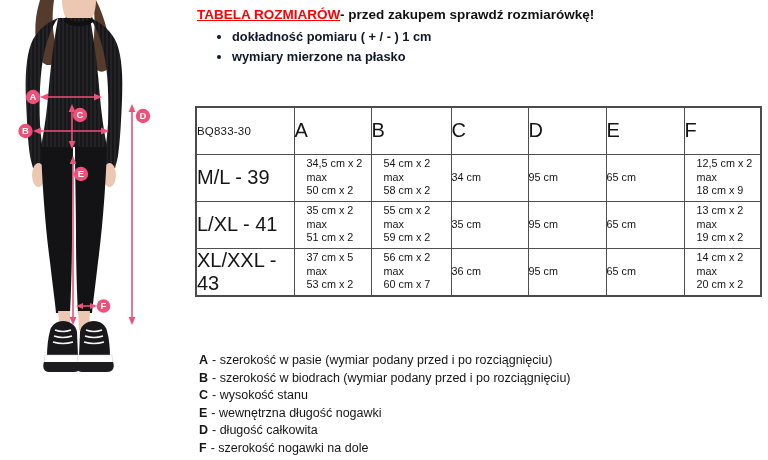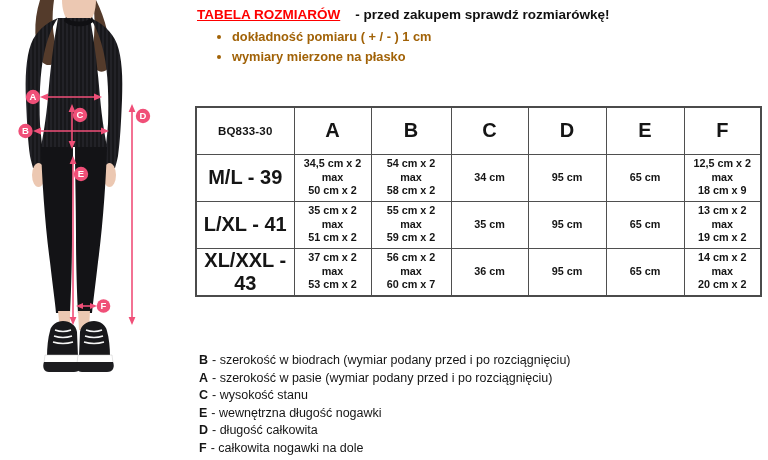--- a/index.html
+++ b/index.html
@@ -4,36 +4,36 @@
 <style>
   * { margin:0; padding:0; box-sizing:border-box; }
   html,body { width:768px; height:460px; background:#ffffff; overflow:hidden;
               font-family:"Liberation Sans", sans-serif; }
   .page { position:relative; width:768px; height:460px; background:#fff; }
 
   
   .title { position:absolute; left:197px; top:7px; font-size:13.5px; font-weight:bold;
            color:#111; white-space:nowrap; }
   .title .hl { color:#fe0000; text-decoration:underline; text-decoration-color:#fe0000;text-align:center; }
-  .title .rest { color:#111; margin-left:15px; }
+  .title .rest { color:#111; margin-left:0; }
   .bullets { position:absolute; left:232px; top:27px; list-style:disc; }
-  .bullets li { font-size:12.8px; font-weight:bold; color:#a16207; line-height:19.5px; }
+  .bullets li { font-size:12.8px; font-weight:bold; color:#0f172a; line-height:19.5px; }
 
   
   table.size-table { position:absolute; left:195px; top:106px; border-collapse:collapse;
                      table-layout:fixed; border:2px solid #4b4b4b; }
-  table.size-table td { border:1px solid #4f4f4f; text-align:center; vertical-align:middle;
-                        font-weight:bold; color:#151515; padding:0; }
+  table.size-table td { border:1px solid #4f4f4f; text-align:left; vertical-align:middle;
+                        font-weight:normal; color:#151515; padding:0; }
   tr.head-row { height:47px; }
   tr.data-row { height:47px; }
   td.code { font-size:11.5px; letter-spacing:0.2px; }
   td.col-letter { font-size:20px; color:#fe0000; }
   td.size-cell { font-size:20px; color:#0f0fff; }
   td.val { font-size:10.8px; line-height:13.5px; }
-  td.val div { line-height:13.5px; }
+  td.val div { line-height:13.5px;padding-left:12px; }
 
   
   .legend { position:absolute; left:199px; top:352px; }
   .legend-line { font-size:12.5px; line-height:17.6px; color:#151515; white-space:nowrap; }
   .legend-line b { font-weight:bold; margin-right:4px; }
 
   
   .figure-wrap { position:absolute; left:0; top:0; width:190px; height:390px; }
   .ann-letter { font-size:9.5px; font-weight:bold; fill:#ffffff;
                 font-family:"Liberation Sans", sans-serif; text-anchor:middle; }
@@ -205,21 +205,21 @@
       <td class="val">65 cm</td>
       <td class="val">
         <div>13 cm x 2</div>
         <div>max</div>
         <div>19 cm x 2</div>
       </td>
     </tr>
     <tr class="data-row">
       <td class="size-cell">XL/XXL - 43</td>
       <td class="val">
-        <div>37 cm x 2</div>
+        <div>37 cm x 5</div>
         <div>max</div>
         <div>53 cm x 2</div>
       </td>
       <td class="val">
         <div>56 cm x 2</div>
         <div>max</div>
         <div>60 cm x 7</div>
       </td>
       <td class="val">36 cm</td>
       <td class="val">95 cm</td>
@@ -227,21 +227,21 @@
       <td class="val">
         <div>14 cm x 2</div>
         <div>max</div>
         <div>20 cm x 2</div>
       </td>
     </tr>
   </tbody>
     </table>
 
   <div class="legend">
+    <div class="legend-line"><b>A</b><span>- szerokość w pasie (wymiar podany przed i po rozciągnięciu)</span></div>
     <div class="legend-line"><b>B</b><span>- szerokość w biodrach (wymiar podany przed i po rozciągnięciu)</span></div>
-    <div class="legend-line"><b>A</b><span>- szerokość w pasie (wymiar podany przed i po rozciągnięciu)</span></div>
     <div class="legend-line"><b>C</b><span>- wysokość stanu</span></div>
     <div class="legend-line"><b>E</b><span>- wewnętrzna długość nogawki</span></div>
     <div class="legend-line"><b>D</b><span>- długość całkowita</span></div>
-    <div class="legend-line"><b>F</b><span>- całkowita nogawki na dole</span></div>
+    <div class="legend-line"><b>F</b><span>- szerokość nogawki na dole</span></div>
   </div>
 
 </div>
 
 </body></html>

